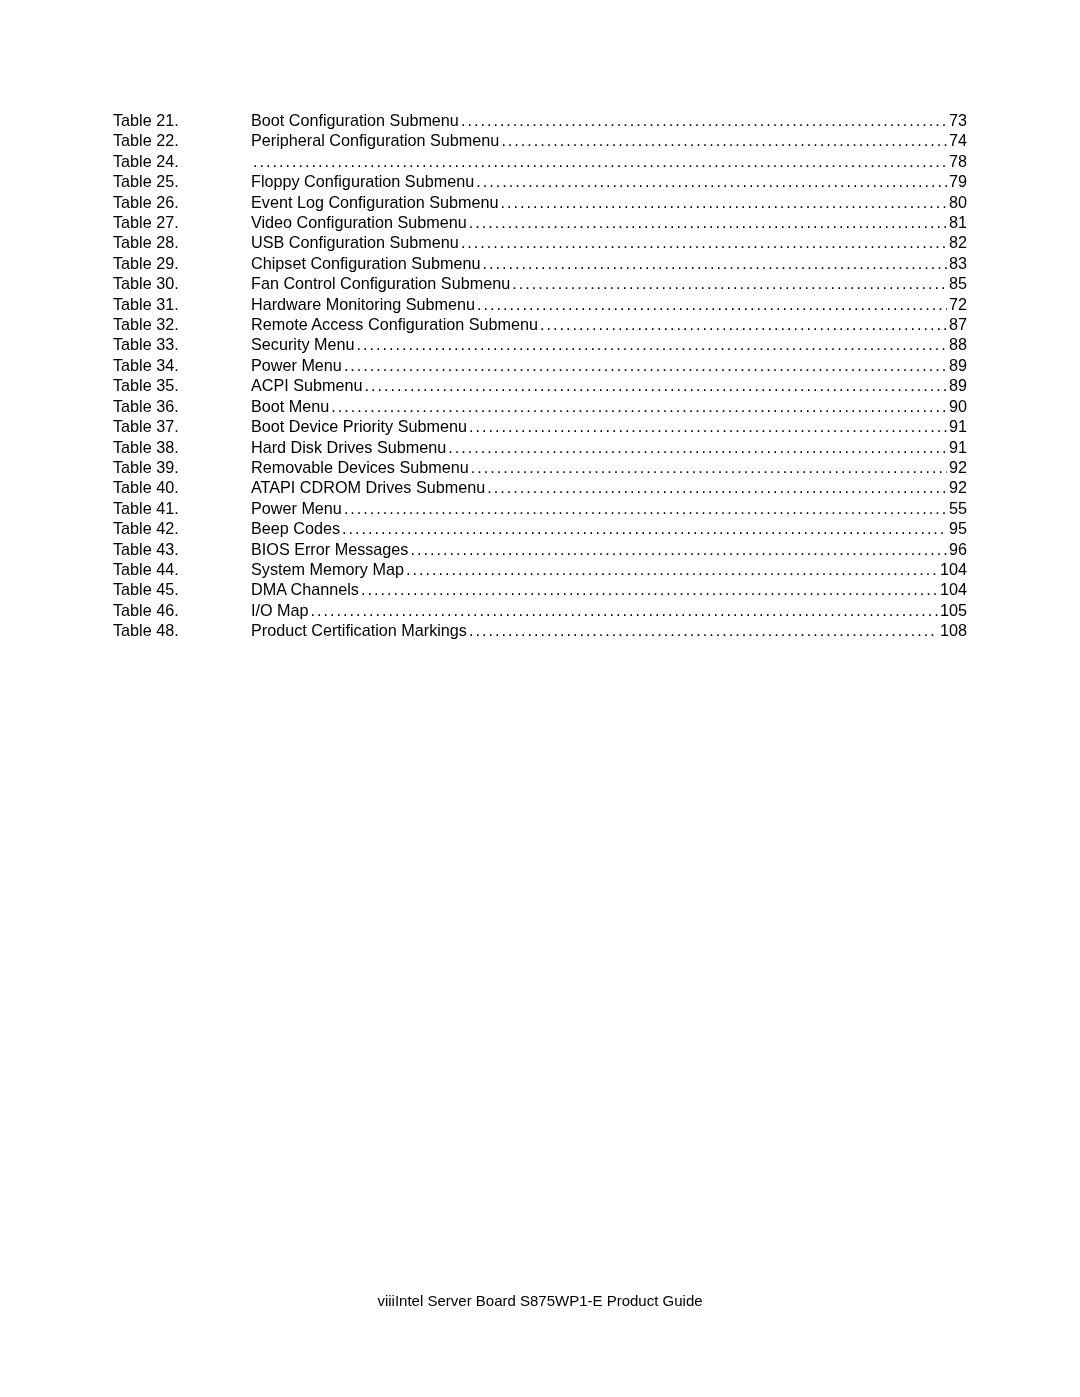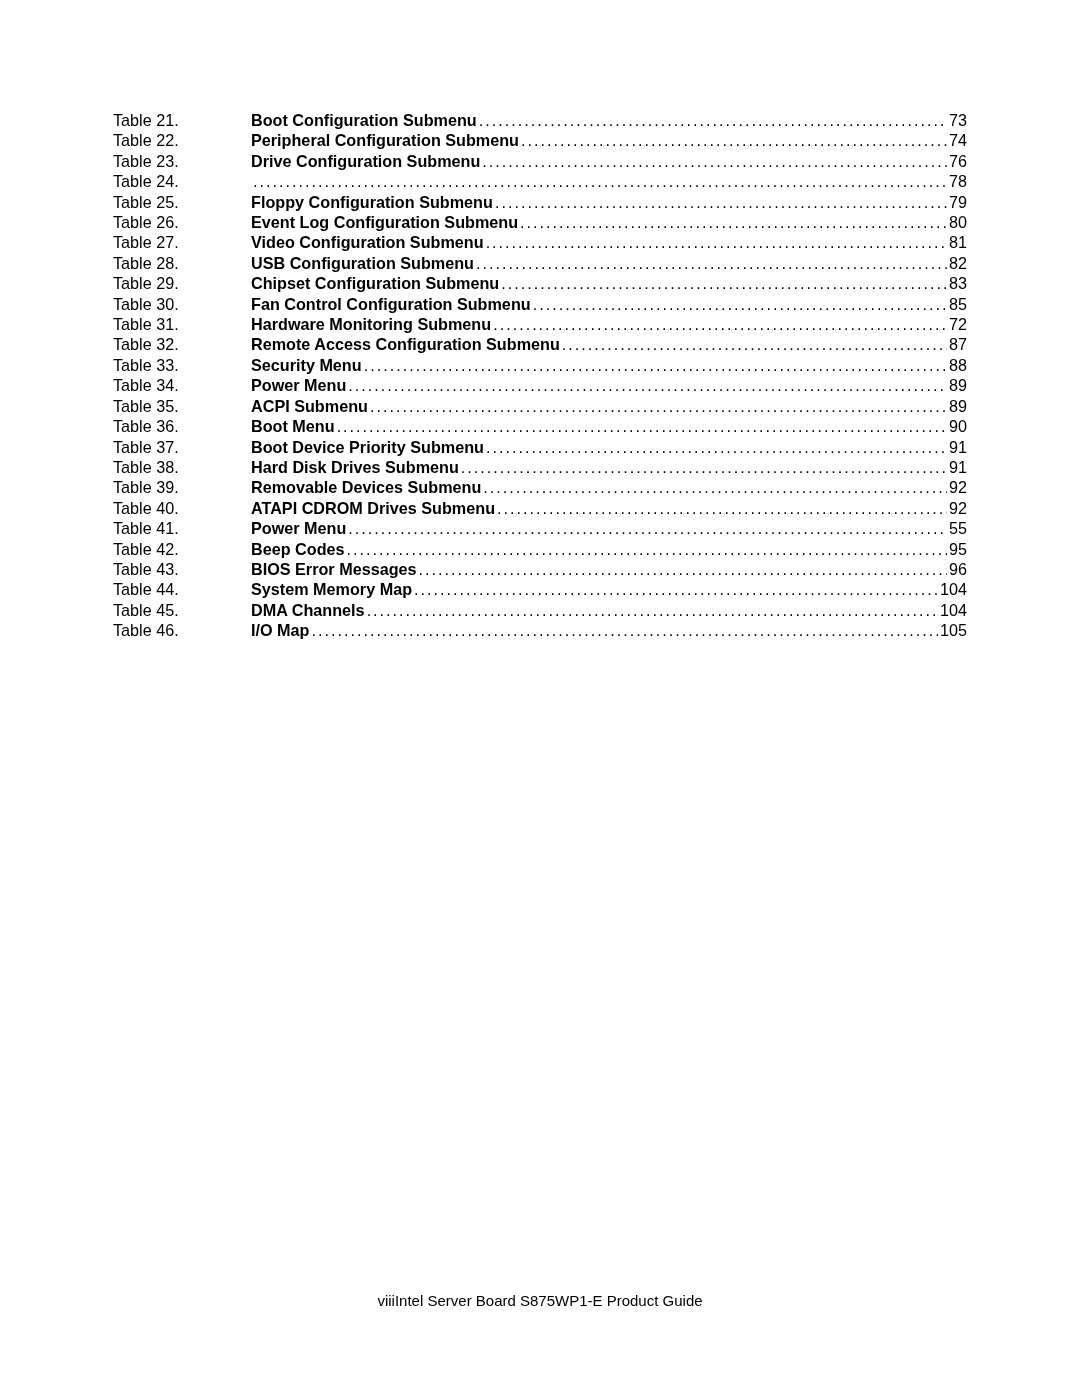--- a/index.html
+++ b/index.html
@@ -23,21 +23,20 @@
     font-size: 16.2px;
     line-height: 20.4px;
     white-space: nowrap;
   }
   .toc-label {
     width: 138px;
     flex: 0 0 138px;
   }
   .toc-title {
     flex: 0 0 auto;
-    font-weight: bold;
   }
   .toc-leader {
     flex: 1 1 auto;
     overflow: hidden;
     letter-spacing: 2px;
     padding: 0 2px;
   }
   .toc-leader::after {
     content: "..................................................................................................................................................................";
   }
@@ -66,26 +65,20 @@
         <span class="toc-leader"></span>
         <span class="toc-page">73</span>
       </div>
       <div class="toc-row">
         <span class="toc-label">Table 22.</span>
         <span class="toc-title">Peripheral Configuration Submenu </span>
         <span class="toc-leader"></span>
         <span class="toc-page">74</span>
       </div>
       <div class="toc-row">
-        <span class="toc-label">Table 23.</span>
-        <span class="toc-title">Drive Configuration Submenu </span>
-        <span class="toc-leader"></span>
-        <span class="toc-page">76</span>
-      </div>
-      <div class="toc-row">
         <span class="toc-label">Table 24.</span>
         <span class="toc-leader"></span>
         <span class="toc-page">78</span>
       </div>
       <div class="toc-row">
         <span class="toc-label">Table 25.</span>
         <span class="toc-title">Floppy Configuration Submenu</span>
         <span class="toc-leader"></span>
         <span class="toc-page">79</span>
       </div>
@@ -207,20 +200,26 @@
         <span class="toc-label">Table 45.</span>
         <span class="toc-title">DMA Channels </span>
         <span class="toc-leader"></span>
         <span class="toc-page">104</span>
       </div>
       <div class="toc-row">
         <span class="toc-label">Table 46.</span>
         <span class="toc-title">I/O Map</span>
         <span class="toc-leader"></span>
         <span class="toc-page">105</span>
+      </div>
+      <div class="toc-row">
+        <span class="toc-label">Table 48.</span>
+        <span class="toc-title">Product Certification Markings</span>
+        <span class="toc-leader"></span>
+        <span class="toc-page">108</span>
       </div>
     </div>
 
   <div class="footer">
     <span>viii</span>
     <span>Intel Server Board S875WP1-E Product Guide</span>
   </div>
 </div>
 
 </body></html>

